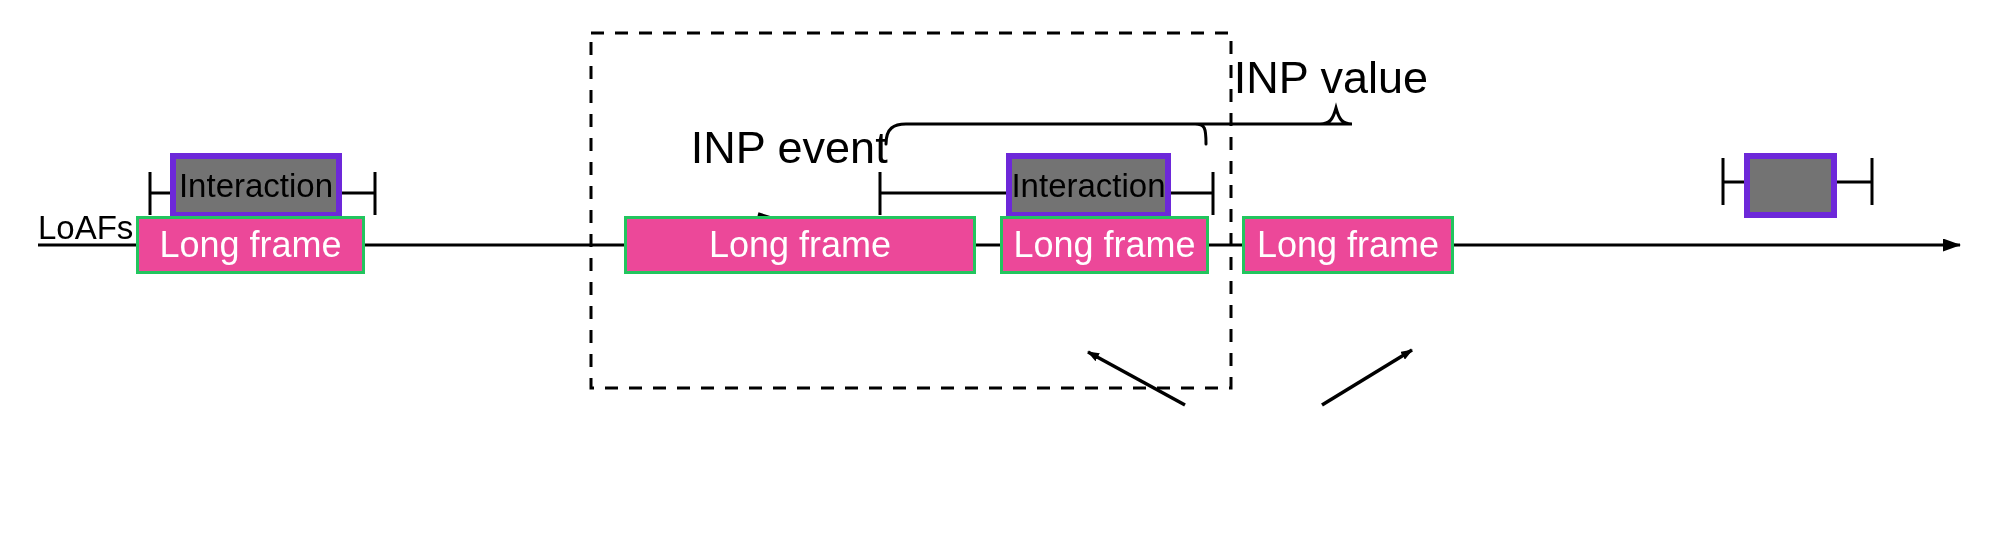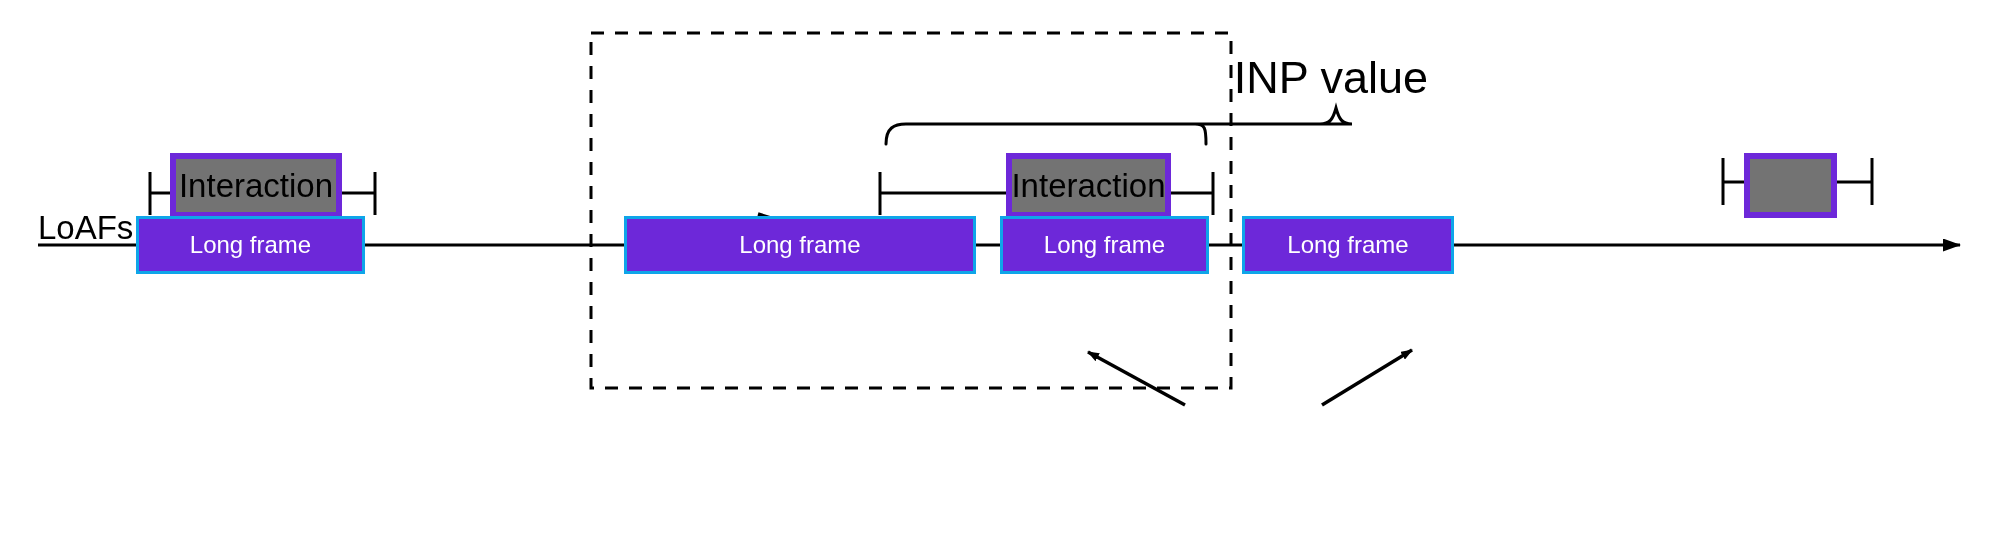--- a/index.html
+++ b/index.html
@@ -10,22 +10,22 @@
     font-family:"Liberation Sans", sans-serif;
     overflow:hidden;
   }
   #svg-layer{position:absolute;left:0;top:0;width:2004px;height:546px;}
   .txt{position:absolute;white-space:nowrap;color:#000000;}
   .box-label{
     position:absolute;display:flex;align-items:center;justify-content:center;
     box-sizing:border-box;
   }
   .frame-box{
-    background:#6d28d9;border:3px solid #0ea5e9;
-    color:#ffffff;font-size:24px;
+    background:#ec4899;border:3px solid #22c55e;
+    color:#ffffff;font-size:36px;
   }
   .inter-box{
     background:#737373;border:6px solid #6d28d9;
     color:#000000;font-size:33px;
   }
   .time-label{font-size:33px;}
   .anno{font-size:45px;}
 </style>
 </head>
 <body>
@@ -115,15 +115,16 @@
 
   <div class="box-label inter-box" style="left:1744px;top:153px;width:93px;height:65px;">
     <span></span>
   </div>
   <div class="box-label frame-box" style="left:1242px;top:216px;width:212px;height:58px;">
     <span>Long frame</span>
   </div>
 
   <div class="txt anno" style="left: 1233.76px; top: 52px;">INP value</div>
 
+  <div class="txt anno" style="left: 690.844px; top: 122px;">INP event</div>
 
 
 </div>
 
 </body></html>

